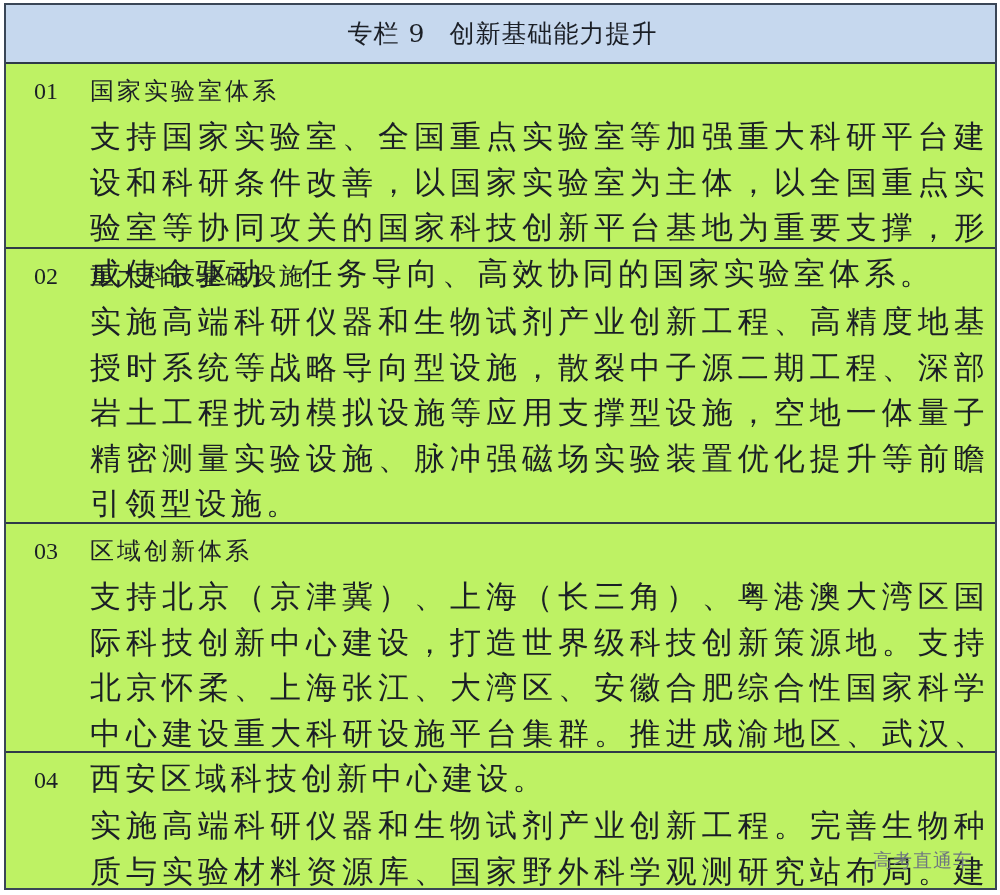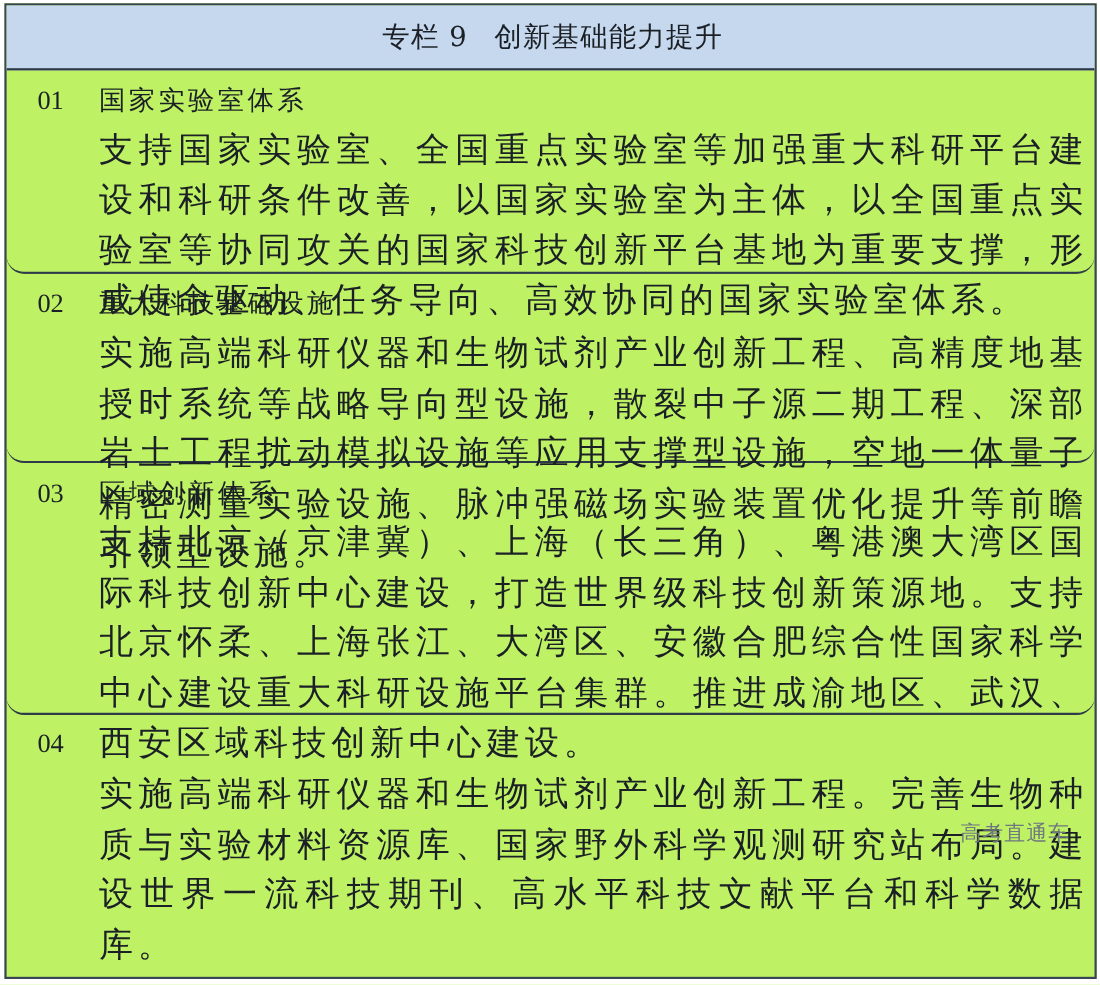--- a/index.html
+++ b/index.html
@@ -32,21 +32,20 @@
       color: #1b1f26;
       letter-spacing: 1px;
     }
     .header .num { margin-left: 4px; margin-right: 24px; }
     .section {
       border-bottom: 2px solid #2e3a48;
       position: relative;
       box-sizing: border-box;
       font-family: "DejaVu Serif", "Liberation Serif", serif;
       color: #1b1f26;
-      border-radius: 16px;
     }
     .section:last-child { border-bottom: none; }
     .sec-head {
       display: flex;
       align-items: baseline;
       height: 50px;
       padding-top: 4px;
       box-sizing: border-box;
       line-height: 46px;
     }
@@ -64,21 +63,21 @@
     }
     .sec-body {
       padding-left: 84px;
       padding-right: 6px;
       font-size: 31px;
       line-height: 45.5px;
       letter-spacing: 4.2px;
       text-align: justify;
     }
     .s1 { height: 185px; }
-    .s2 { height: 172px; }
+    .s2 { height: 275px; }
     .s3 { height: 229px; }
     .s4 { height: 145px; }
     .watermark {
       position: absolute;
       right: 22px;
       bottom: 24px;
       font-family: "DejaVu Sans", "Liberation Sans", sans-serif;
       font-size: 19px;
       color: #6f7780;
       letter-spacing: 1px;

